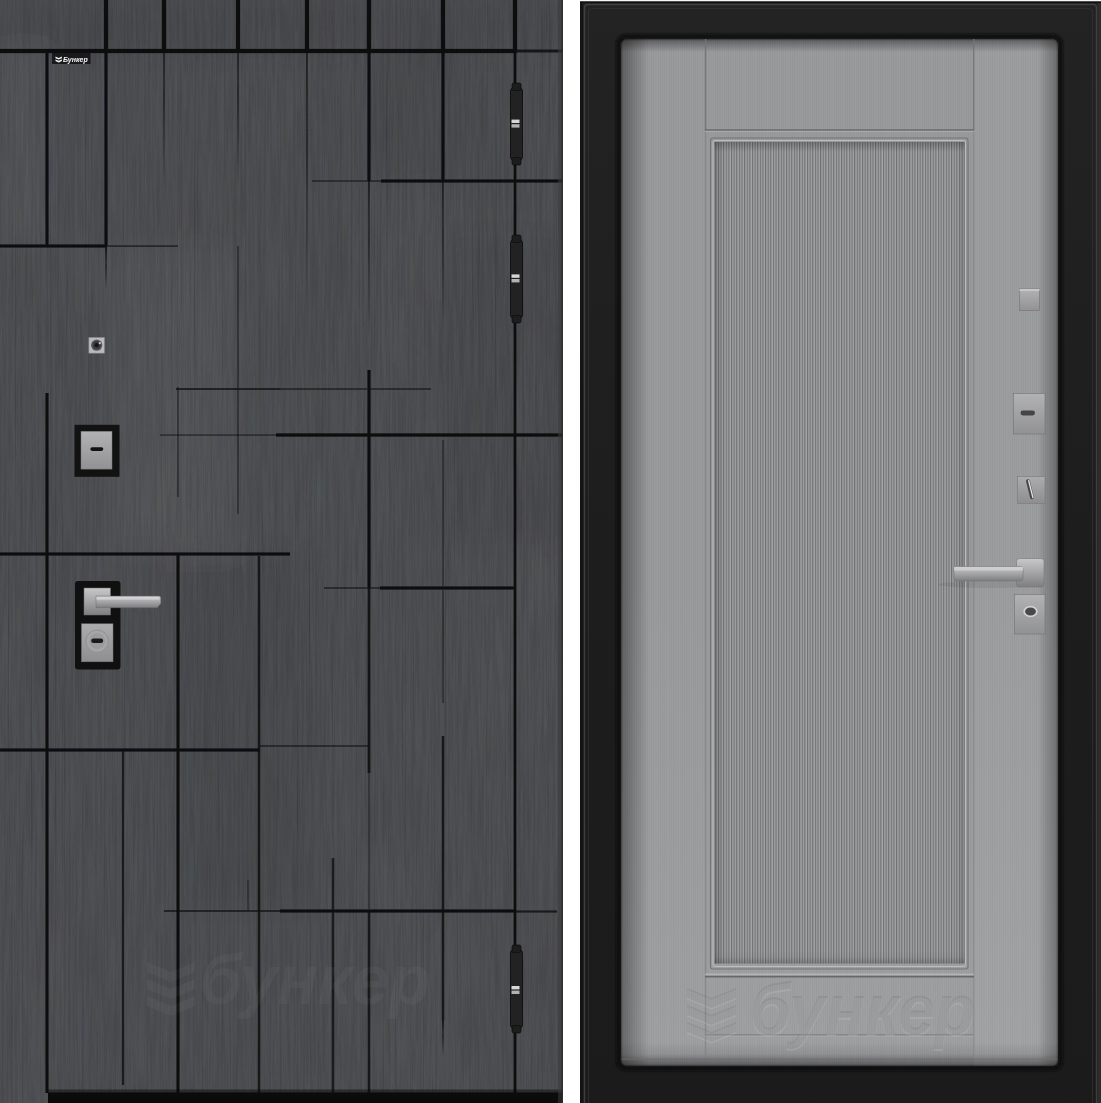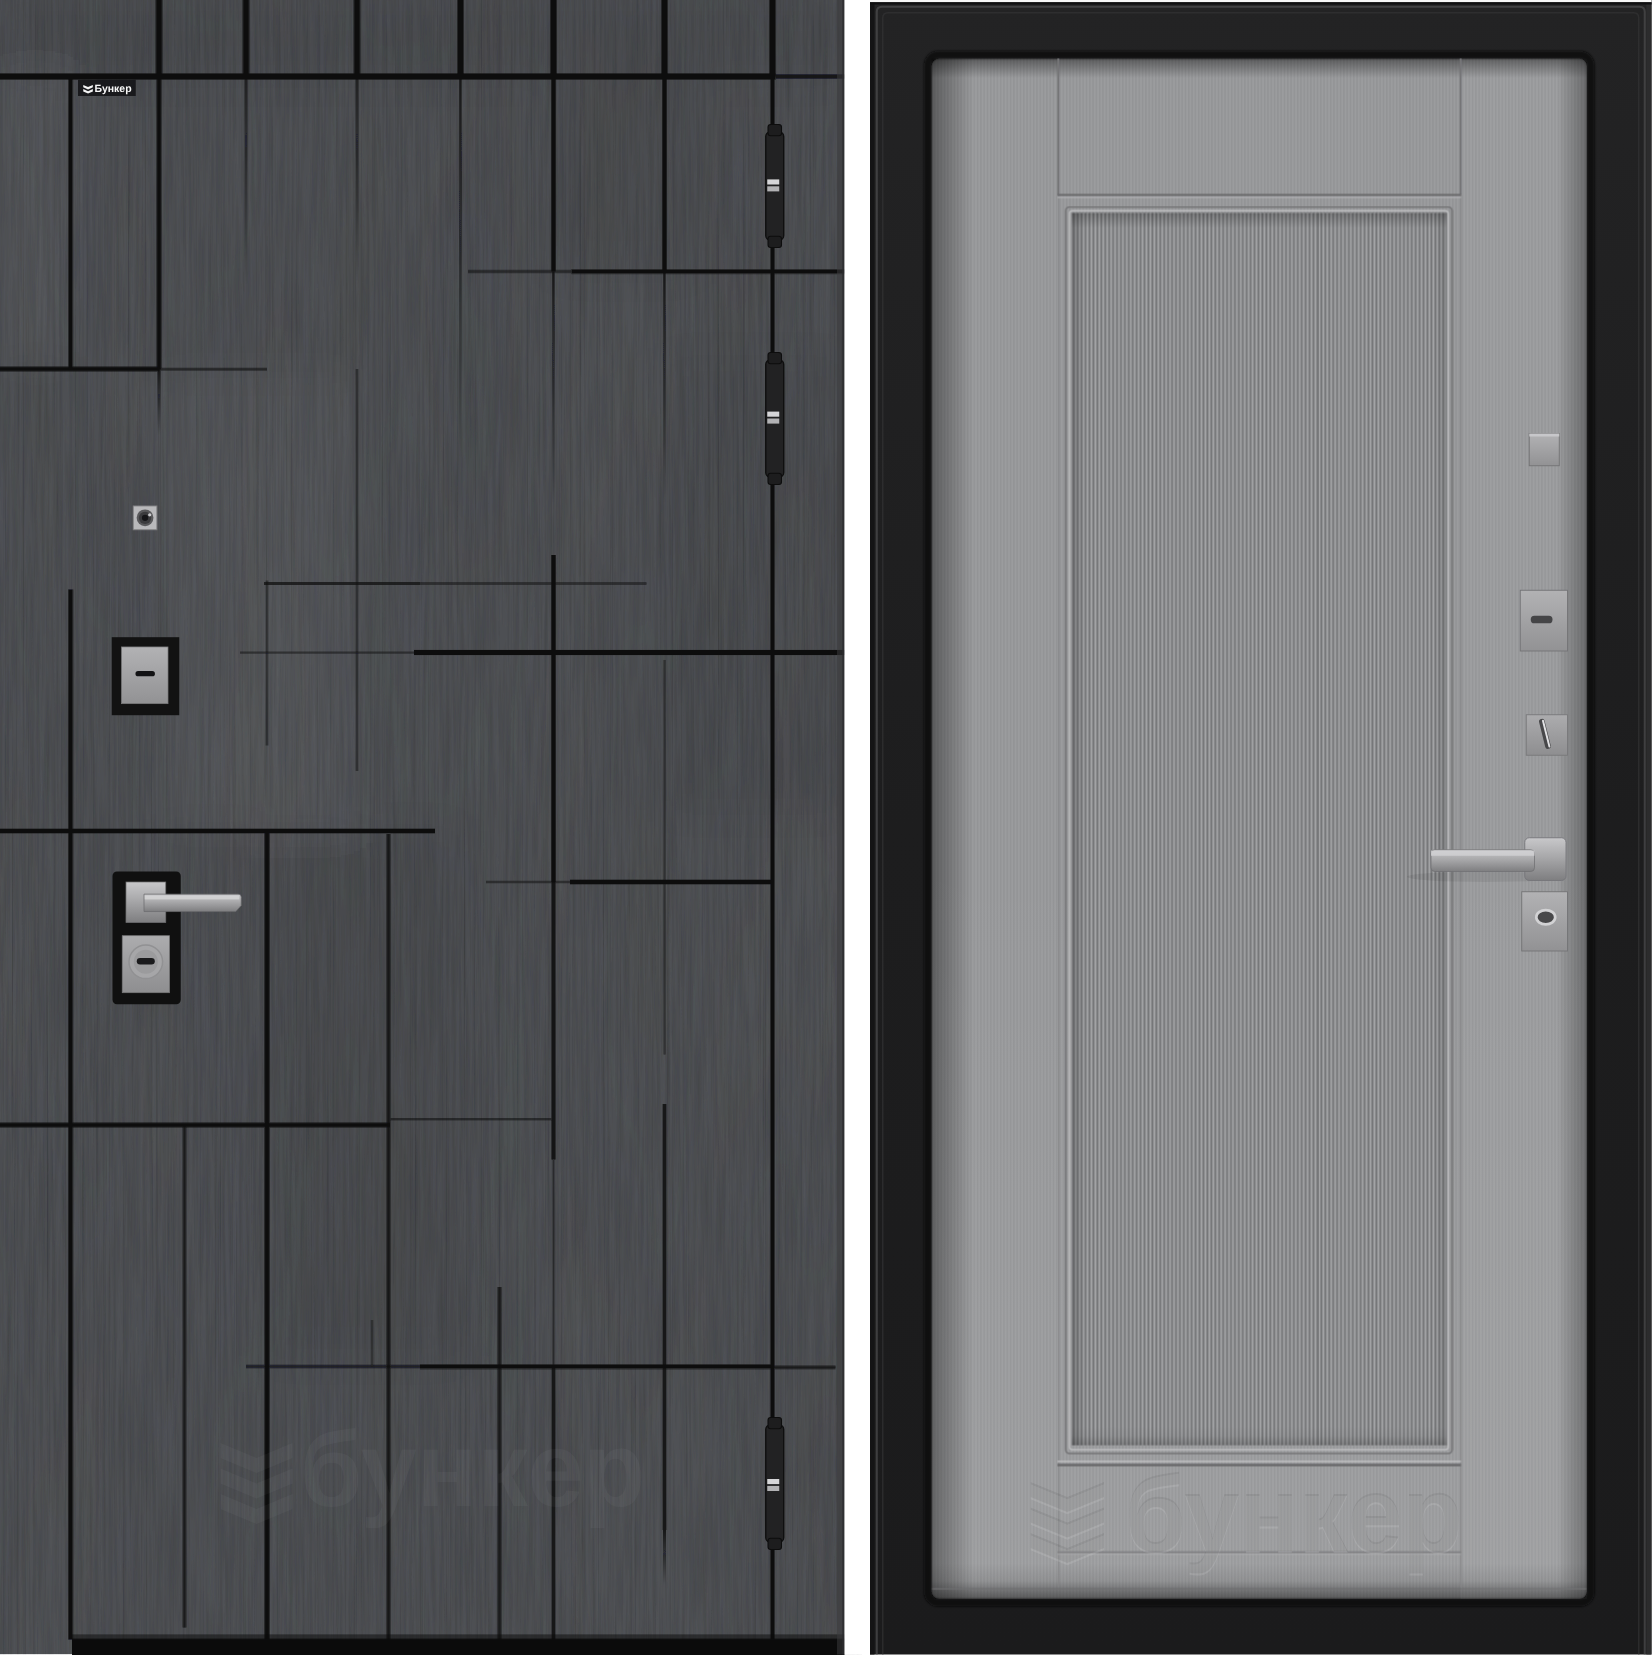--- a/index.html
+++ b/index.html
@@ -1,14 +1,14 @@
 <!DOCTYPE html>
 <html><head><meta charset="utf-8"><style>
 html,body{margin:0;padding:0;background:#ffffff;}
-#stage{position:relative;width:1101px;height:1103px;overflow:hidden;background:#ffffff;font-family:"Liberation Sans",sans-serif;}
+#stage{position:relative;width:1101px;height:1103px;overflow:hidden;background:#ffffff;font-family:"Liberation Sans",sans-serif;font-style:italic;}
 </style></head><body>
 
 <div id="stage">
 <svg width="1101" height="1103" viewBox="0 0 1101 1103" xmlns="http://www.w3.org/2000/svg">
 <defs>
 <filter id="wood" x="-2%" y="-2%" width="104%" height="104%">
 <feTurbulence type="fractalNoise" baseFrequency="0.45 0.013" numOctaves="4" seed="13" result="t1"></feTurbulence>
 <feColorMatrix in="t1" type="luminanceToAlpha" result="a1"></feColorMatrix>
 <feComponentTransfer in="a1" result="d1">
             <feFuncA type="linear" slope="0.62" intercept="-0.14"></feFuncA>

